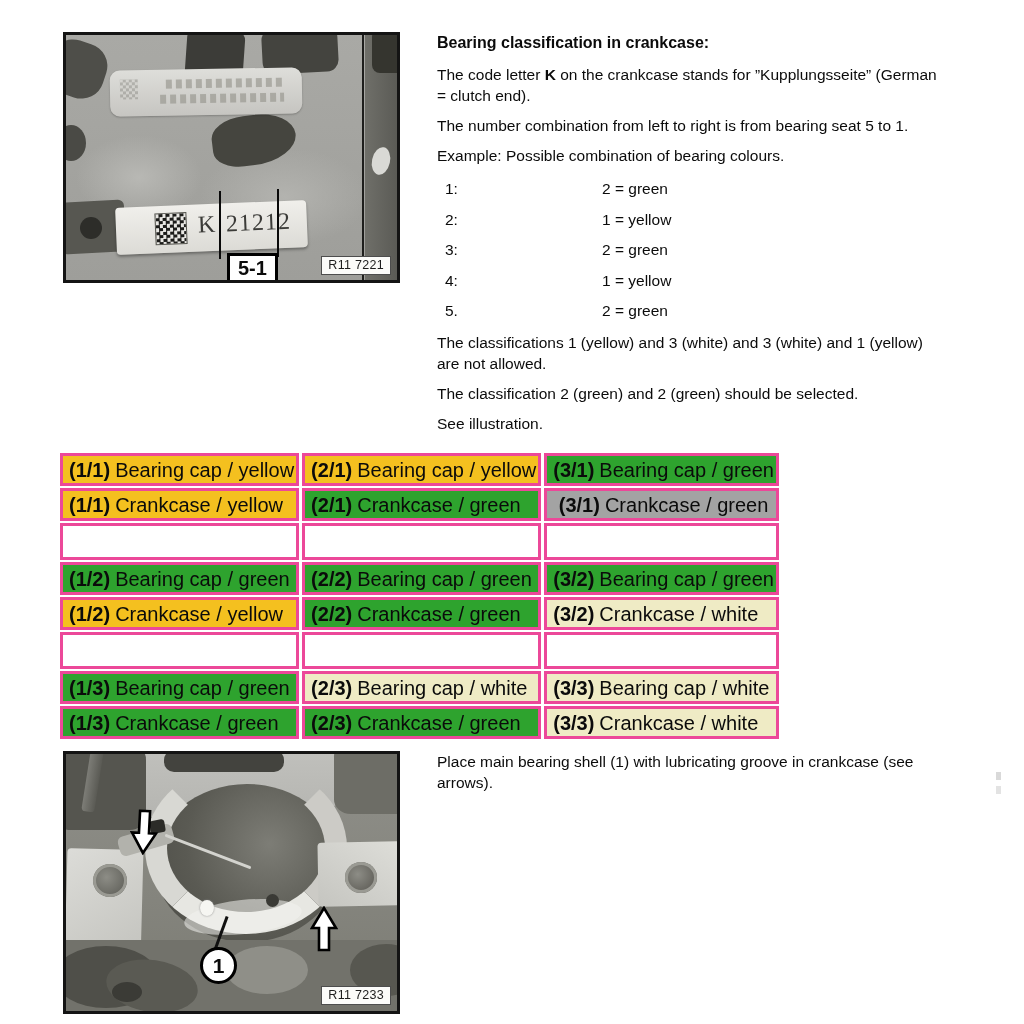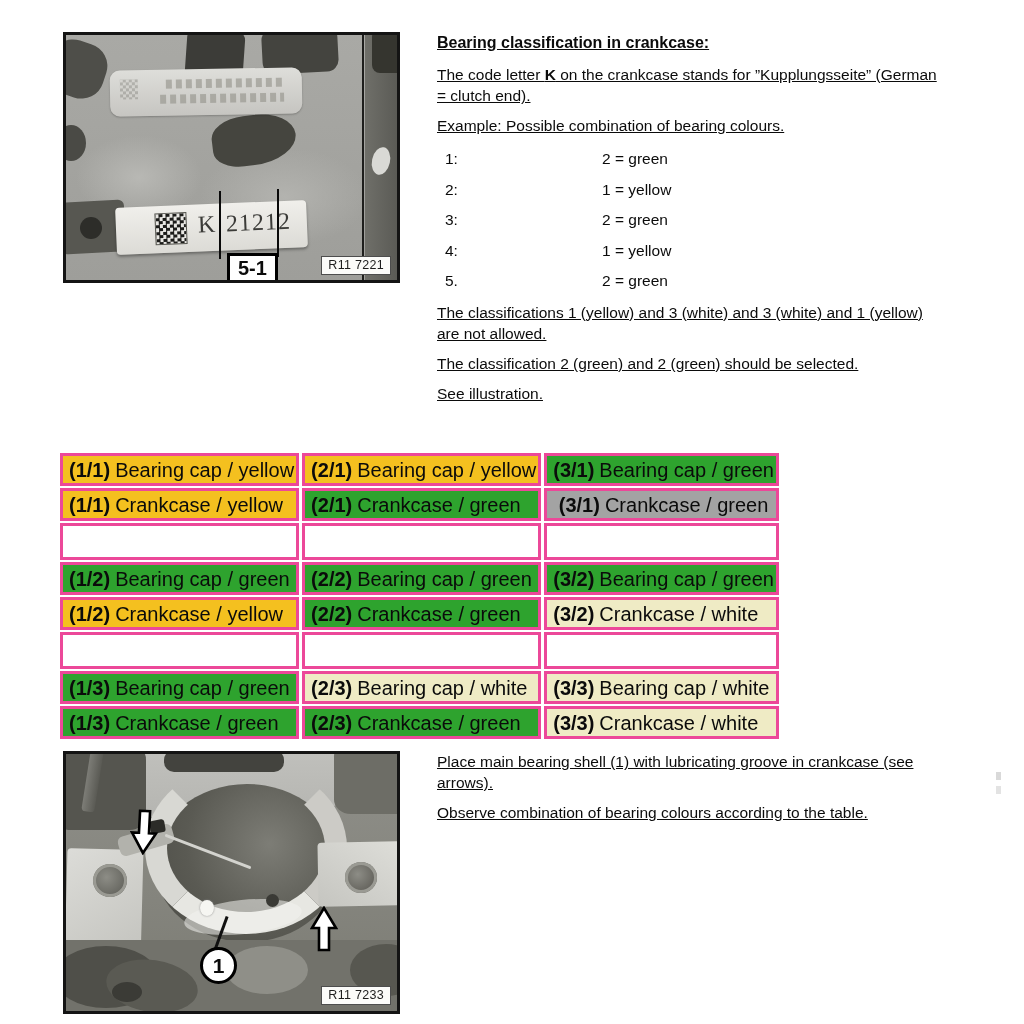--- a/index.html
+++ b/index.html
@@ -1,19 +1,19 @@
 <!DOCTYPE html>
 <html><head>
 <meta charset="utf-8">
 <style>
   html,body{margin:0;padding:0;background:#ffffff;}
   body{width:1024px;height:1024px;position:relative;overflow:hidden;
        font-family:"Liberation Sans",sans-serif;color:#0b0b0b;
        -webkit-font-smoothing:antialiased;}
-  .abs{position:absolute;text-decoration:underline;}
+  .abs{position:absolute;}
 
   
   #intro-col{left:437px;top:34px;width:582px;}
   .doc-h{font-size:16px;font-weight:bold;margin:0 0 12px 0;}
   .para{font-size:15.5px;line-height:21px;margin:0 0 9px 0;}
   .line{white-space:nowrap;}
   .blist{margin:6px 0 4px 0;}
   .blist-row{position:relative;height:30.5px;font-size:15.5px;}
   .blist-num{position:absolute;left:8px;top:5px;}
   .blist-val{position:absolute;left:131px;top:5px;margin-left:34px;}
@@ -165,20 +165,23 @@
 </div>
 
 <div class="abs" id="intro-col">
   <div class="doc-h">Bearing classification in crankcase:</div>
 
   <div class="para">
     <div class="line"><span>The code letter </span><b>K</b><span> on the crankcase stands for ”Kupplungsseite” (German</span></div>
     <div class="line">= clutch end).</div>
   </div>
 
+  <div class="para">
+    <div class="line">The number combination from left to right is from bearing seat 5 to 1.</div>
+  </div>
 
   <div class="para">
     <div class="line">Example: Possible combination of bearing colours.</div>
   </div>
 
   <div class="blist">
     <div class="blist-row">
       <span class="blist-num">1:</span>
       <span class="blist-val">2 = green</span>
     </div>
@@ -294,19 +297,16 @@
   <div class="blob" id="leader-line"></div>
   <div class="blob" id="callout-1">1</div>
   <div class="refbox" id="ref-bottom">R11 7233</div>
 </div>
 
 <div class="abs" id="outro-col">
   <div class="para">
     <div class="line">Place main bearing shell (1) with lubricating groove in crankcase (see</div>
     <div class="line">arrows).</div>
   </div>
-  <div class="para">
-    <div class="line">Observe combination of bearing colours according to the table.</div>
-  </div>
 </div>
 
 <div class="artifact" id="artifact-1"></div>
 <div class="artifact" id="artifact-2"></div>
 
 </body></html>

